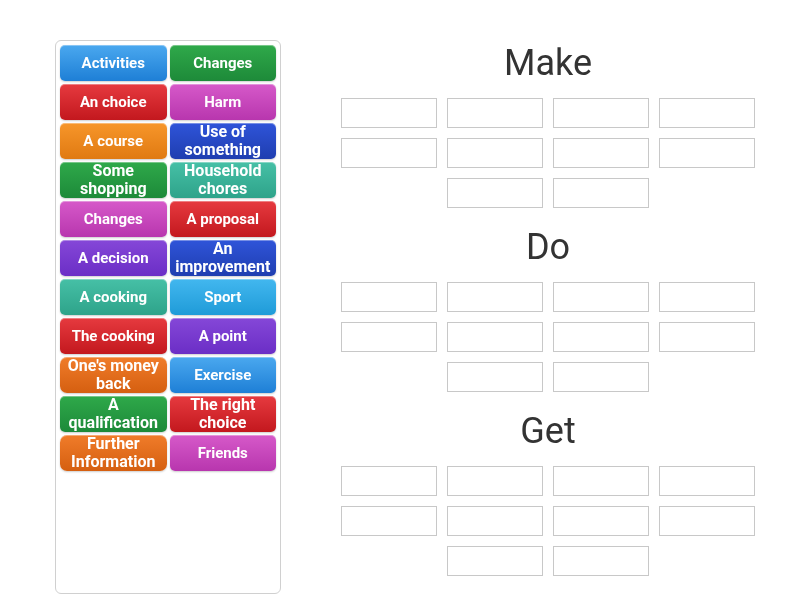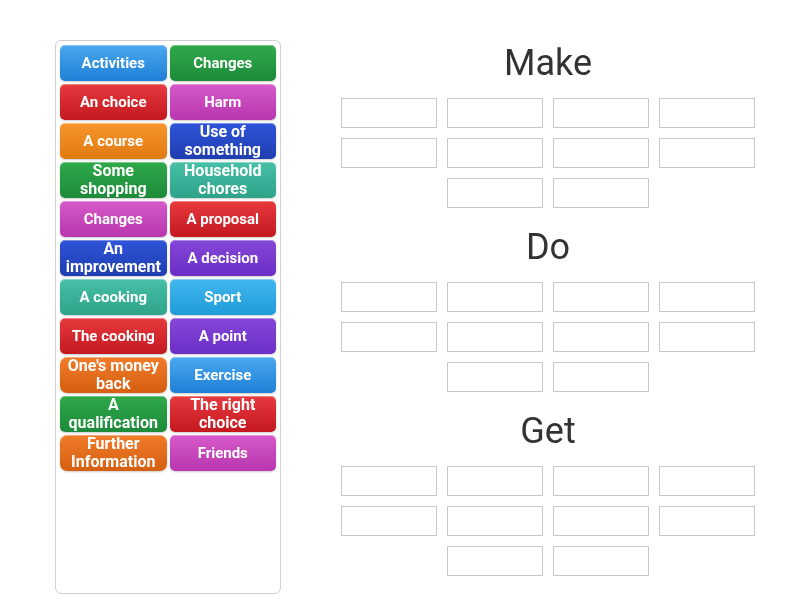--- a/index.html
+++ b/index.html
@@ -89,22 +89,22 @@
       <div class="tile c-blue">Activities</div>
       <div class="tile c-green">Changes</div>
       <div class="tile c-red">An choice</div>
       <div class="tile c-pink">Harm</div>
       <div class="tile c-orange">A course</div>
       <div class="tile c-dblue small">Use of something</div>
       <div class="tile c-green small">Some shopping</div>
       <div class="tile c-teal small">Household chores</div>
       <div class="tile c-pink">Changes</div>
       <div class="tile c-red">A proposal</div>
+      <div class="tile c-purple">A decision</div>
       <div class="tile c-dblue small">An improvement</div>
-      <div class="tile c-purple">A decision</div>
       <div class="tile c-teal">A cooking</div>
       <div class="tile c-lblue">Sport</div>
       <div class="tile c-red">The cooking</div>
       <div class="tile c-purple">A point</div>
       <div class="tile c-orange2 small">One's money back</div>
       <div class="tile c-blue">Exercise</div>
       <div class="tile c-green small">A qualification</div>
       <div class="tile c-red small">The right choice</div>
       <div class="tile c-orange2 small fullrow">Further Information</div>
       <div class="tile c-pink">Friends</div>

